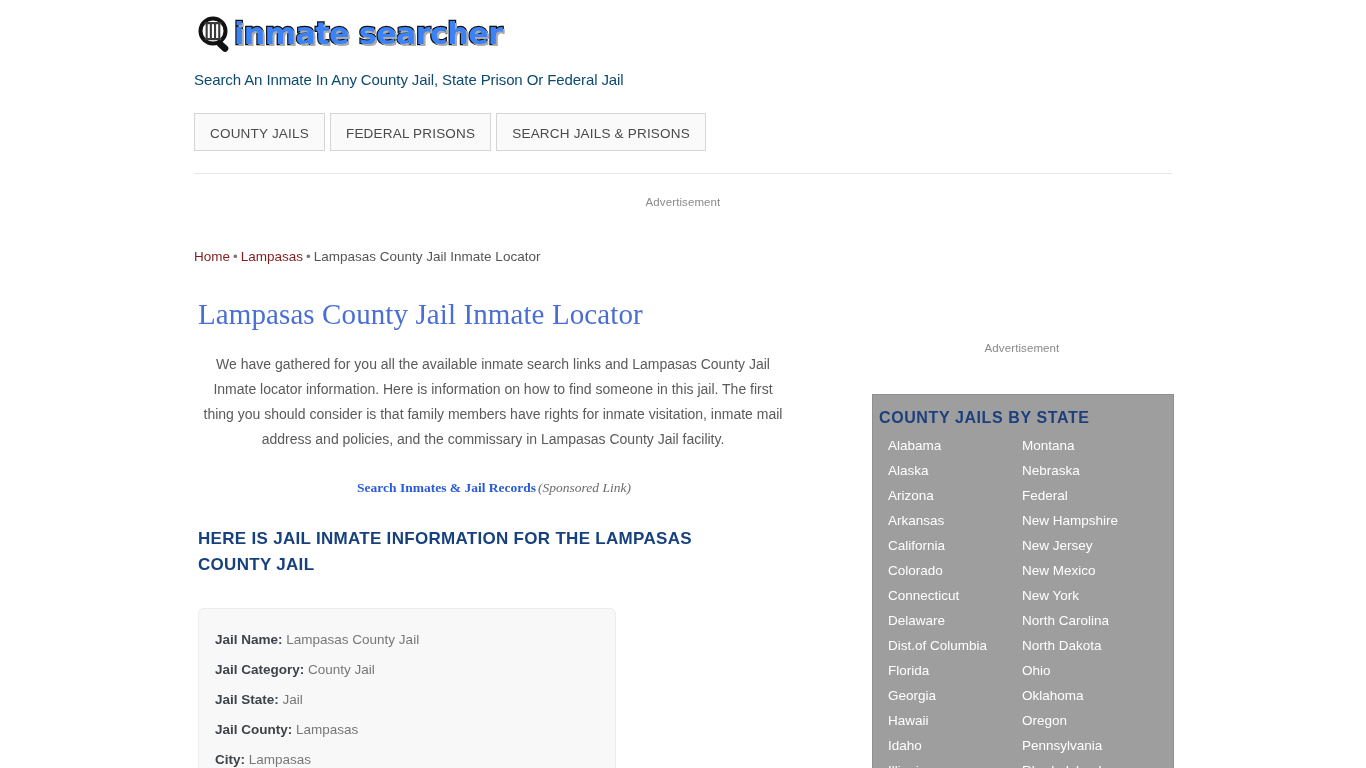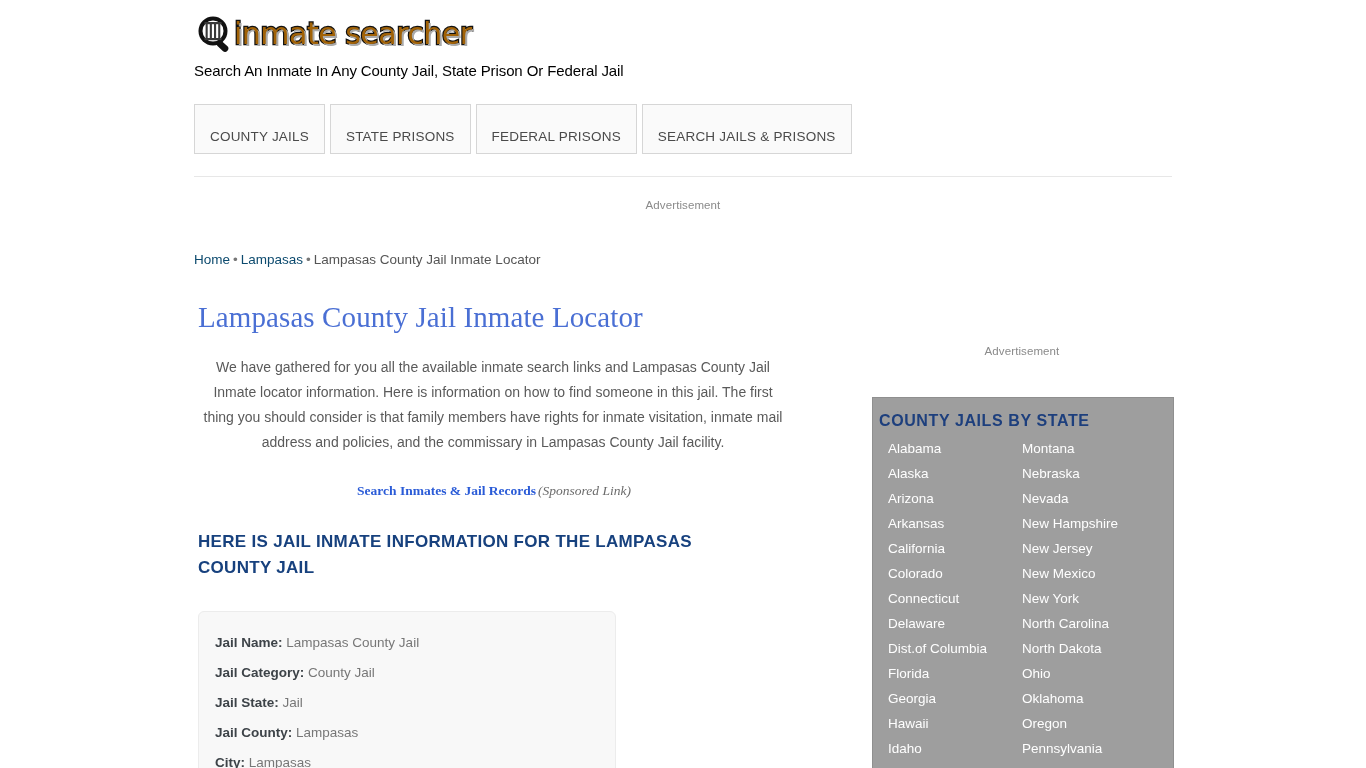--- a/index.html
+++ b/index.html
@@ -35,52 +35,52 @@
   }
   .logo-mark {
     width: 42px;
     height: 40px;
     position: relative;
     flex: 0 0 auto;
   }
   .logo-mark svg { display: block; }
   .logo-word {
     font-family: "DejaVu Sans", sans-serif;
-    font-weight: normal;
+    font-weight: bold;
     font-size: 30px;
     letter-spacing: -0.5px;
-    color: #a16207;
+    color: #3b82f6;
     -webkit-text-stroke: 2.4px #111111;
     paint-order: stroke fill;
     text-shadow: 2px 2px 0 #aaaaaa;
     line-height: 40px;
     margin-left: -2px;
     white-space: nowrap;
   }
   .tagline {
     font-size: 15px;
-    color: #000000;
-    margin-top: 8px;
+    color: #0c4a6e;
+    margin-top: 17px;
     letter-spacing: -0.1px;
     white-space: nowrap;
   }
 
   
   .nav {
     margin-top: 25px;
     display: flex;
     gap: 5px;
   }
   .nav-item {
     border: 1px solid #d6d6d6;
     background: #fafafa;
     color: #4a4a4a;
     font-size: 13.5px;
     letter-spacing: 0.2px;
-    padding: 24px 15px 9px 15px;
+    padding: 12px 15px 9px 15px;
     line-height: 15px;
     white-space: nowrap;
     cursor: pointer;
     user-select: none;
   }
   .nav-divider {
     margin-top: 22px;
     border-top: 1px solid #e7e7e7;
     width: 978px;
   }
@@ -98,21 +98,21 @@
   }
 
   
   .breadcrumb {
     margin-top: 41px;
     font-size: 13.5px;
     color: #555555;
     white-space: nowrap;
   }
   .breadcrumb a {
-    color: #0c4a6e;
+    color: #7f1d1d;
     text-decoration: none;
   }
   .breadcrumb .sep {
     color: #777777;
     padding: 0 3px;
   }
 
   
   .columns {
     display: flex;
@@ -255,21 +255,20 @@
           <rect x="26" y="25.5" width="13" height="6.6" rx="3.3" fill="#111111" transform="rotate(42 26 25.5)"></rect>
         </svg>
       </span>
       <span class="logo-word">inmate searcher</span>
     </div>
     <div class="tagline">Search An Inmate In Any County Jail, State Prison Or Federal Jail</div>
   </div>
 
   <div class="nav">
     <div class="nav-item">COUNTY JAILS</div>
-    <div class="nav-item">STATE PRISONS</div>
     <div class="nav-item">FEDERAL PRISONS</div>
     <div class="nav-item">SEARCH JAILS &amp; PRISONS</div>
   </div>
   <div class="nav-divider"></div>
 
   <div class="ad-top">
     <div class="ad-label">Advertisement</div>
   </div>
 
   <div class="breadcrumb">
@@ -339,21 +338,21 @@
             <a class="state-link" href="#">Dist.of Columbia</a>
             <a class="state-link" href="#">Florida</a>
             <a class="state-link" href="#">Georgia</a>
             <a class="state-link" href="#">Hawaii</a>
             <a class="state-link" href="#">Idaho</a>
             <a class="state-link" href="#">Illinois</a>
           </div>
           <div class="states-col">
             <a class="state-link" href="#">Montana</a>
             <a class="state-link" href="#">Nebraska</a>
-            <a class="state-link" href="#">Nevada</a>
+            <a class="state-link" href="#">Federal</a>
             <a class="state-link" href="#">New Hampshire</a>
             <a class="state-link" href="#">New Jersey</a>
             <a class="state-link" href="#">New Mexico</a>
             <a class="state-link" href="#">New York</a>
             <a class="state-link" href="#">North Carolina</a>
             <a class="state-link" href="#">North Dakota</a>
             <a class="state-link" href="#">Ohio</a>
             <a class="state-link" href="#">Oklahoma</a>
             <a class="state-link" href="#">Oregon</a>
             <a class="state-link" href="#">Pennsylvania</a>

